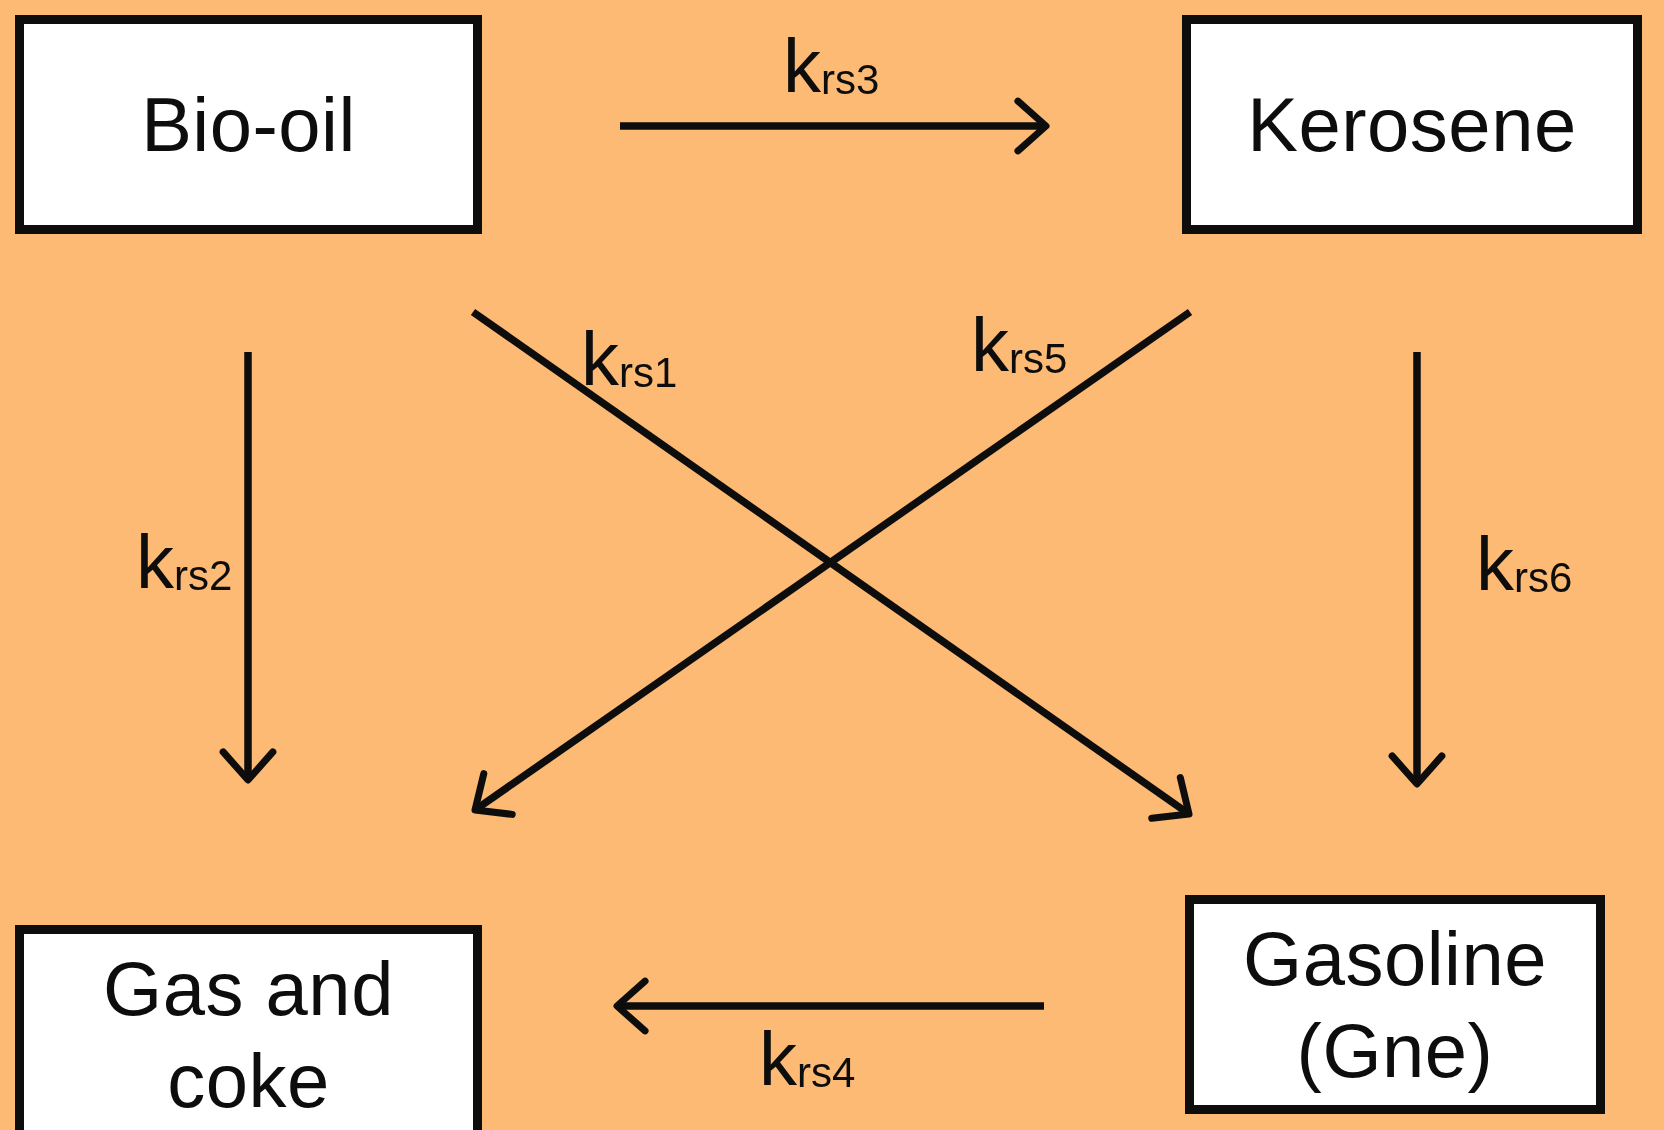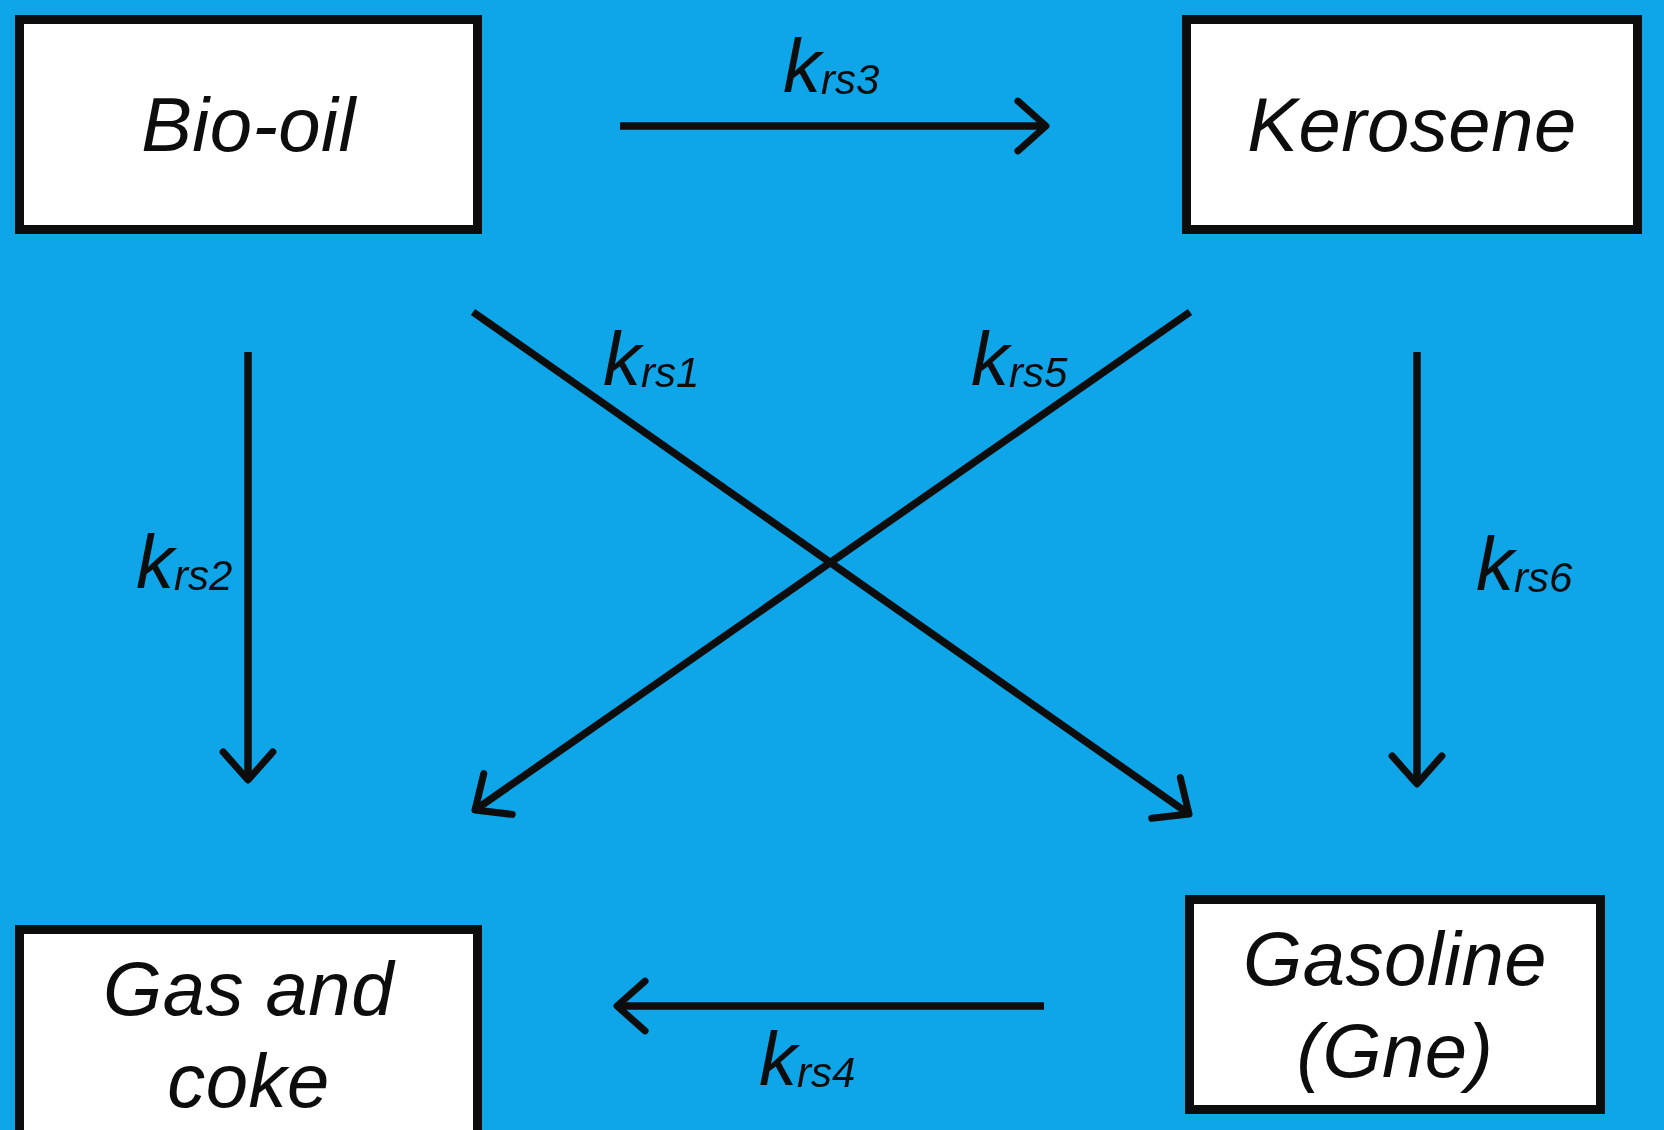--- a/index.html
+++ b/index.html
@@ -4,25 +4,24 @@
 <style>
   html, body {
     margin: 0;
     padding: 0;
     background: #ffffff;
   }
   #diagram {
     position: relative;
     width: 1664px;
     height: 1130px;
-    background: #0ea5e9;
+    background: #fdba74;
     font-family: "Liberation Sans", "DejaVu Sans", sans-serif;
     color: #0d0d0d;
     overflow: hidden;
-    font-style: italic;
   }
   .node {
     position: absolute;
     box-sizing: border-box;
     border: 9px solid #0d0d0d;
     background: #ffffff;
     display: flex;
     align-items: center;
     justify-content: center;
     text-align: center;
@@ -48,22 +47,22 @@
     line-height: 1;
     white-space: nowrap;
     text-align: right;
   }
   .rate-label .ksub {
     font-size: 42px;
     position: relative;
     top: 2px;
   }
   #label-krs3 { left: 783px;  top: 28px;   }
-  #label-krs1 { left: 603px;  top: 321px;  }
-  #label-krs5 { left: 971px;  top: 321px;  }
+  #label-krs1 { left: 581px;  top: 321px;  }
+  #label-krs5 { left: 971px;  top: 307px;  }
   #label-krs2 { left: 136px;  top: 524px;  }
   #label-krs6 { left: 1476px; top: 526px;  }
   #label-krs4 { left: 759px;  top: 1021px; }
 </style>
 </head>
 <body>
 
 <div id="diagram">
 
   <svg id="arrow-layer" viewBox="0 0 1664 1130" xmlns="http://www.w3.org/2000/svg">

